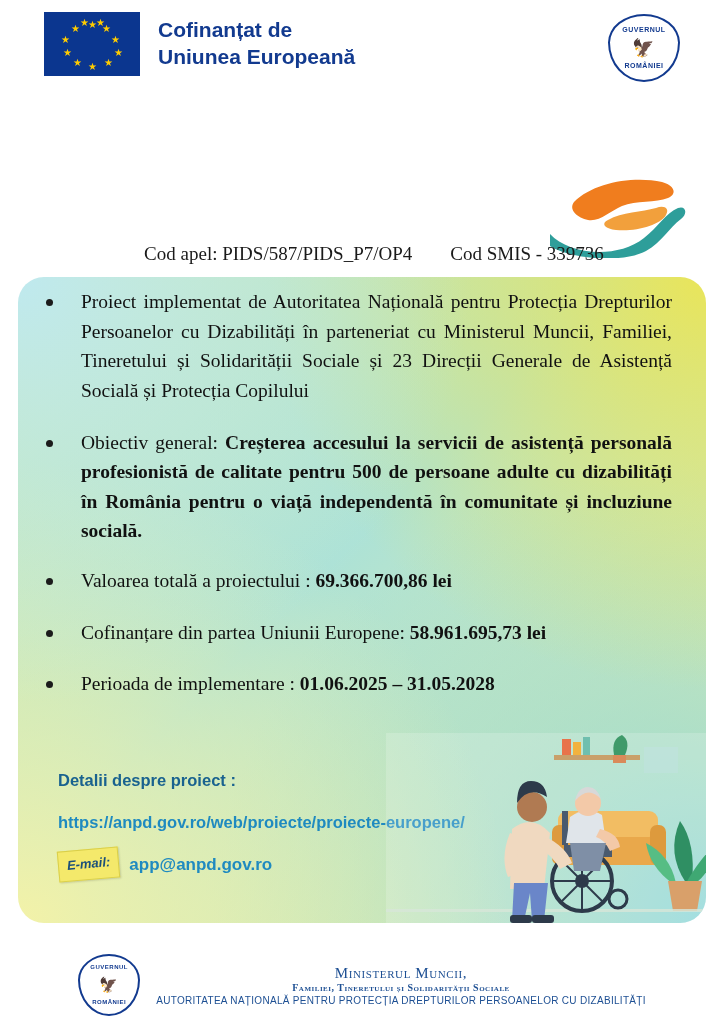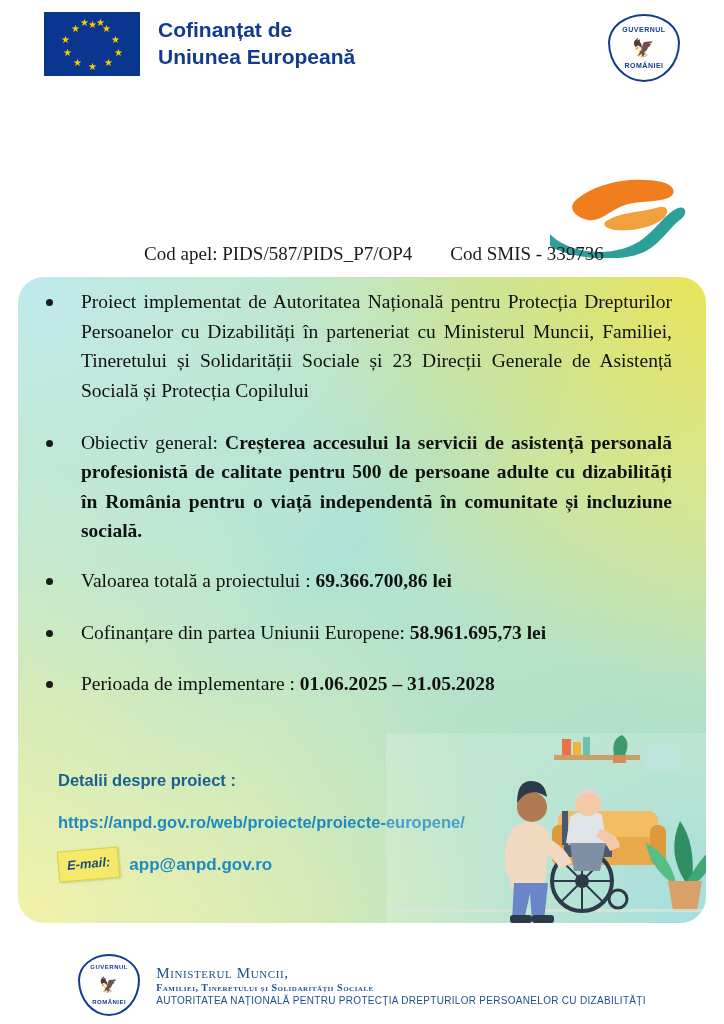--- a/index.html
+++ b/index.html
@@ -221,21 +221,21 @@
     position: absolute;
     left: 0;
     bottom: 8px;
     width: 724px;
     display: flex;
     align-items: center;
     justify-content: center;
     gap: 16px;
   }
   .footer-emblem { width: 62px; height: 62px; position: relative; }
-  .footer-text { text-align: left; color: #1d4f93; }
+  .footer-text { text-align: center; color: #1d4f93; }
   .f1 {
     font-family: "Liberation Serif", serif;
     font-variant: small-caps;
     font-size: 15px;
     letter-spacing: .6px;
   }
   .f2 {
     font-family: "Liberation Serif", serif;
     font-variant: small-caps;
     font-size: 10px;

